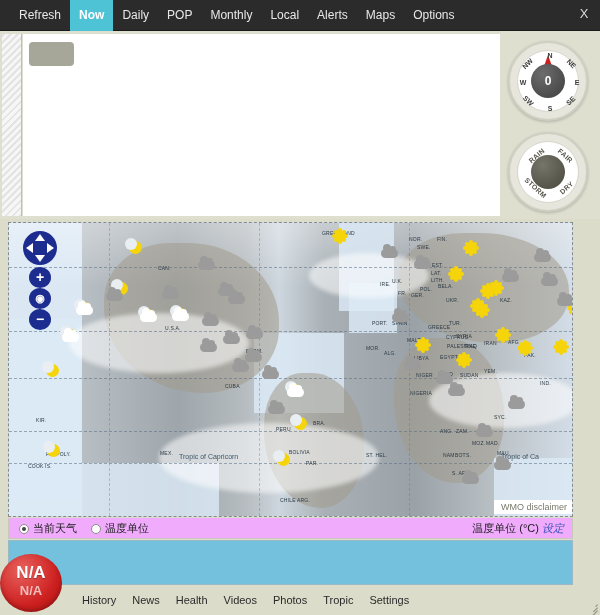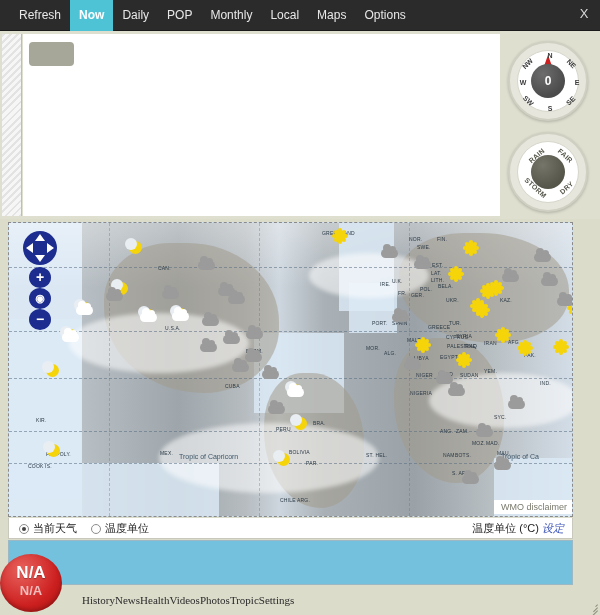--- a/index.html
+++ b/index.html
@@ -304,21 +304,21 @@
     background: #ffffff;
     color: #7a7a6e;
     font-size: 9px;
     padding: 2px 5px 2px 7px;
   }
 
   
   .optbar {
     position: absolute; left: 8px; top: 518px;
     width: 565px; height: 21px;
-    background: #ffffff;
+    background: #f0abfc;
     border: 1px solid #c8c8bc;
     border-top: none;
   }
   .radio-group {
     position: absolute; left: 10px; top: 3px;
     display: flex; align-items: center; gap: 14px;
   }
   .radio-opt { display: flex; align-items: center; gap: 4px; }
   .radio-dot {
     width: 10px; height: 10px;
@@ -378,21 +378,21 @@
 
   
   .bottombar {
     position: absolute; left: 0; bottom: 0;
     width: 600px; height: 30px;
     background: #dcdccb;
   }
   .bottom-nav {
     position: absolute; left: 82px; top: 0;
     height: 30px;
-    display: flex; align-items: center;  font-family: Liberation Serif, serif;
+    display: flex; align-items: center; gap: 16px;
   }
   .bnav-item {
     font-size: 11px;
     color: #2a2a2a;
     cursor: default;
     white-space: nowrap;
   }
   .resize-grip {
     position: absolute; right: 2px; bottom: 2px;
     width: 11px; height: 11px;
@@ -412,20 +412,21 @@
 <div id="app">
 
   <div class="topbar">
     <div class="nav">
         <div class="nav-item">Refresh</div>
         <div class="nav-item active">Now</div>
         <div class="nav-item">Daily</div>
         <div class="nav-item">POP</div>
         <div class="nav-item">Monthly</div>
         <div class="nav-item">Local</div>
+        <div class="nav-item">Alerts</div>
         <div class="nav-item">Maps</div>
         <div class="nav-item">Options</div>
       </div>
     <div class="close-btn">X</div>
   </div>
 
   <div class="content-area">
     <div class="hatch-rail"></div>
     <div class="white-panel">
       <div class="placeholder-box"></div>

